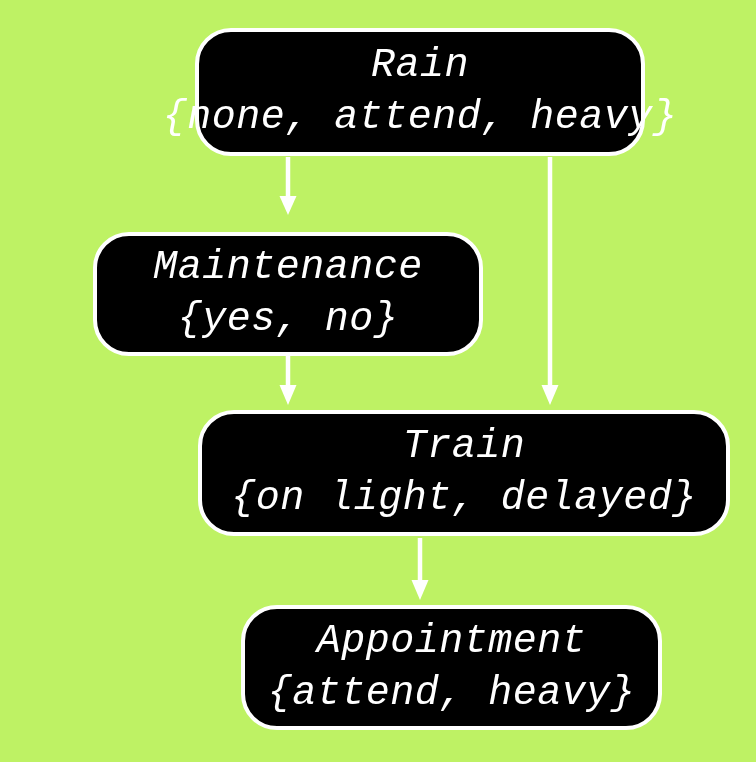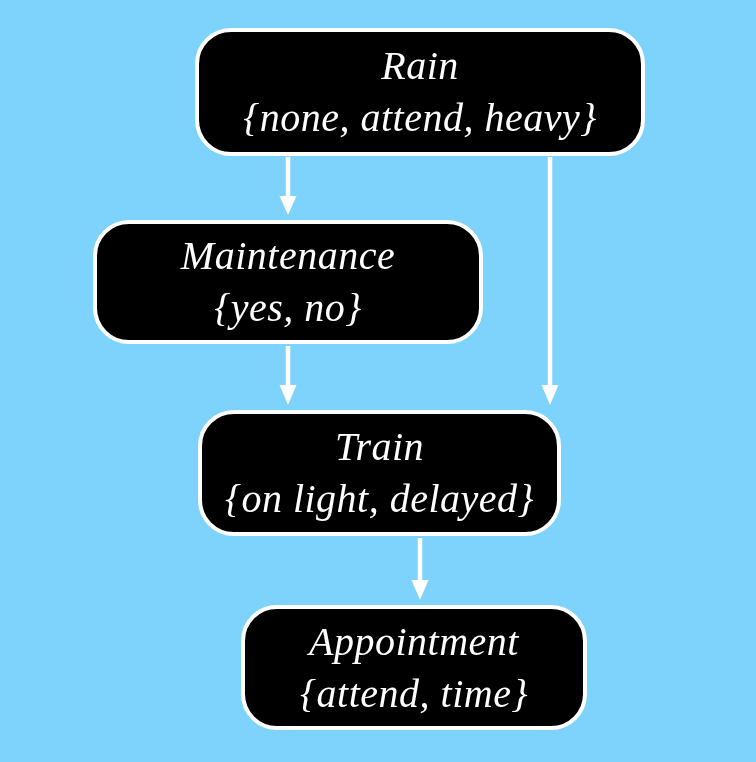--- a/index.html
+++ b/index.html
@@ -4,23 +4,23 @@
 <style>
   html, body {
     margin: 0;
     padding: 0;
     background: #000000;
   }
   #canvas {
     position: relative;
     width: 756px;
     height: 762px;
-    background: #7dd3fc;
+    background: #bef264;
     overflow: hidden;
-    font-family: Liberation Serif, serif;
+    font-family: Liberation Mono, monospace;
   }
   .node {
     position: absolute;
     box-sizing: border-box;
     border: 4px solid #ffffff;
     border-radius: 36px;
     background: #000000;
     color: #ffffff;
     display: flex;
     flex-direction: column;
@@ -30,23 +30,23 @@
     font-style: italic;
     font-size: 40px;
     line-height: 52px;
     letter-spacing: 0.5px;
   }
   .node .node-label,
   .node .node-values {
     white-space: nowrap;
   }
   #node-rain        { left: 195px; top: 28px;  width: 450px; height: 128px; }
-  #node-maintenance { left: 93px;  top: 220px; width: 390px; height: 124px; }
-  #node-train       { left: 198px; top: 410px; width: 363px; height: 126px; }
-  #node-appointment { left: 241px; top: 605px; width: 346px; height: 125px; }
+  #node-maintenance { left: 93px;  top: 232px; width: 390px; height: 124px; }
+  #node-train       { left: 198px; top: 410px; width: 532px; height: 126px; }
+  #node-appointment { left: 241px; top: 605px; width: 421px; height: 125px; }
   #edges {
     position: absolute;
     left: 0;
     top: 0;
     width: 756px;
     height: 762px;
     pointer-events: none;
   }
   #edges line {
     stroke: #ffffff;
@@ -91,16 +91,16 @@
     <div class="node-values">{yes, no}</div>
   </div>
 
   <div class="node" id="node-train">
     <div class="node-label">Train</div>
     <div class="node-values">{on light, delayed}</div>
   </div>
 
   <div class="node" id="node-appointment">
     <div class="node-label">Appointment</div>
-    <div class="node-values">{attend, time}</div>
+    <div class="node-values">{attend, heavy}</div>
   </div>
 
 </div>
 
 </body></html>

